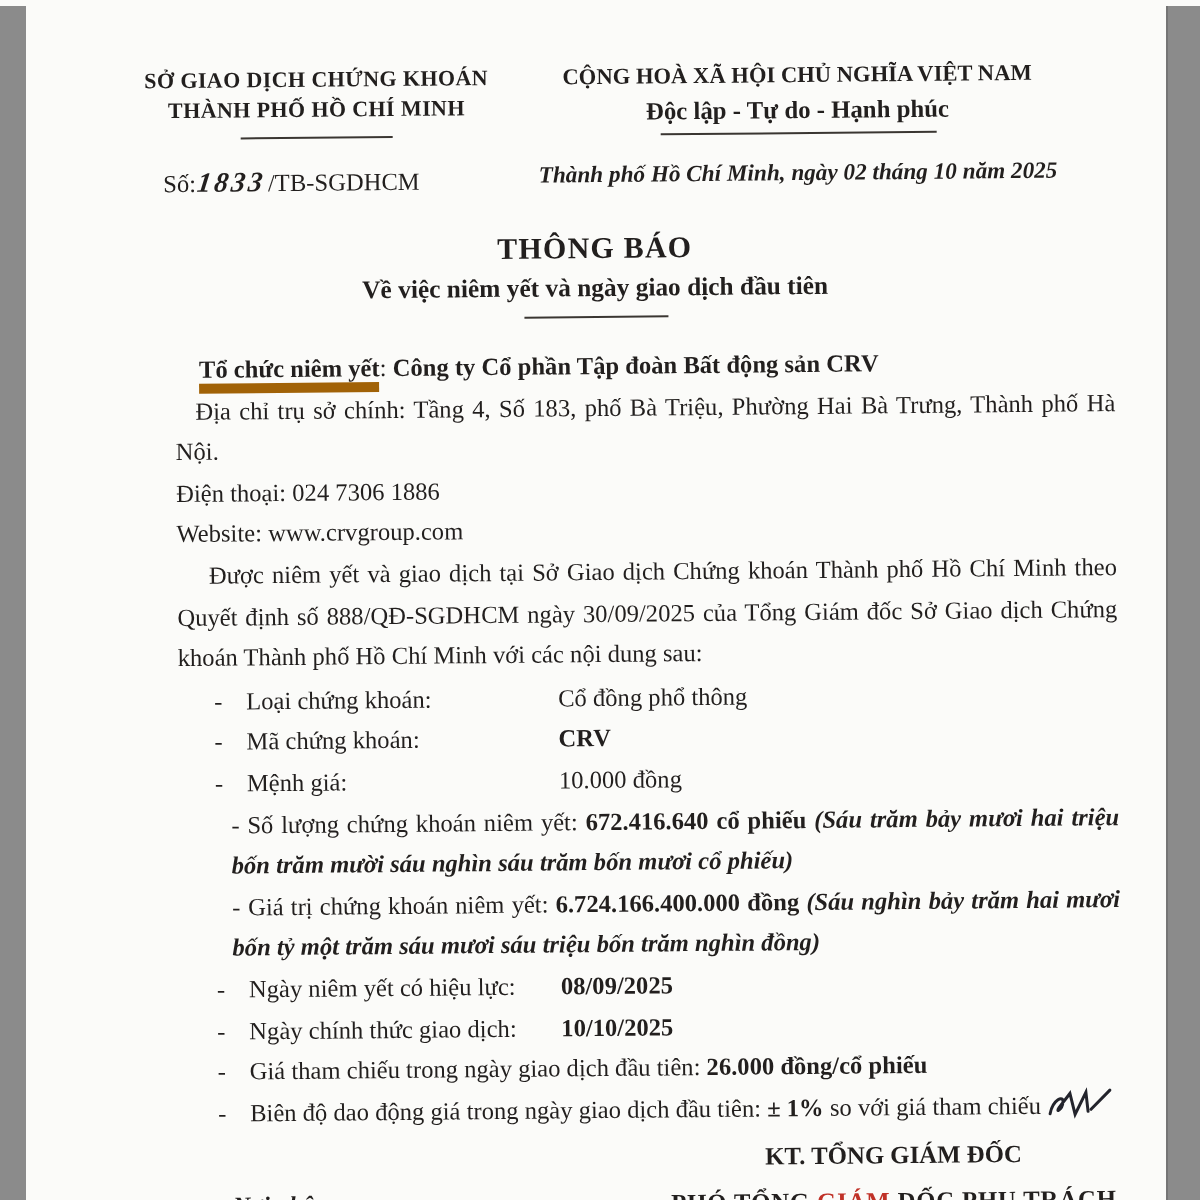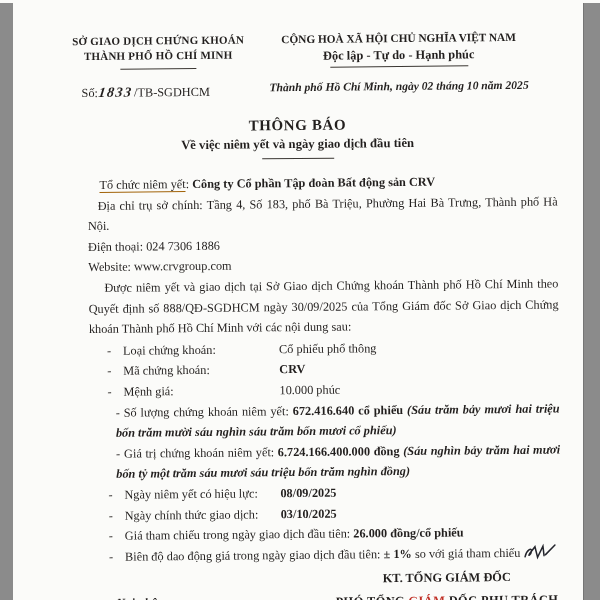--- a/index.html
+++ b/index.html
@@ -4,21 +4,21 @@
 <style>
   html,body{margin:0;padding:0;}
   body{width:600px;height:600px;font-family:"Liberation Serif","DejaVu Serif",serif;}
   .sheet{position:relative;width:600px;height:600px;background:#fbfbf9;overflow:hidden;color:#221f1e;}
   .edge{position:absolute;top:3px;bottom:0;background:#8b8b8b;}
   .edge-l{left:0;width:13px;}
   .edge-r{right:0;width:16px;border-left:1px solid #757575;}
   .content{position:absolute;left:13px;right:16px;top:0;bottom:0;transform:rotate(-0.55deg);transform-origin:50% 40%;}
   .b{font-weight:bold;}
   .i{font-style:italic;}
-  .u{border-bottom:1px solid #a16207;}
+  .u{border-bottom:5px solid #a16207;font-weight:bold;}
   
   .hdr{display:flex;margin-top:32px;padding:0 30px 0 42px;}
   .hdr-left{flex:0 0 210px;text-align:center;}
   .hdr-right{flex:1;text-align:center;padding-right:18px;}
   .org{font-size:11px;line-height:15px;letter-spacing:.2px;}
   .nat1{font-size:11.3px;line-height:15px;}
   .nat2{font-size:12.4px;line-height:16px;margin-top:1px;}
   .rule{border-top:1.3px solid #3a3632;margin:3px auto 0 auto;height:0;}
   .rule-org{width:76px;margin-top:5px;}
   .rule-nat{width:138px;}
@@ -86,45 +86,45 @@
         <span class="u">Tổ chức niêm yết</span><span>: </span><span class="b">Công ty Cổ phần Tập đoàn Bất động sản CRV</span>
       </div>
       <div class="line addr">Địa chỉ trụ sở chính: Tầng 4, Số 183, phố Bà Triệu, Phường Hai Bà Trưng, Thành phố Hà Nội.</div>
       <div class="line">Điện thoại: 024 7306 1886</div>
       <div class="line">Website: www.crvgroup.com</div>
       <div class="line para">Được niêm yết và giao dịch tại Sở Giao dịch Chứng khoán Thành phố Hồ Chí Minh theo Quyết định số 888/QĐ-SGDHCM ngày 30/09/2025 của Tổng Giám đốc Sở Giao dịch Chứng khoán Thành phố Hồ Chí Minh với các nội dung sau:</div>
 
       <div class="list">
         <div class="li">
           <span class="dash">-</span>
-          <span class="lbl">Loại chứng khoán:</span><span>Cổ phiếu phổ thông</span>
+          <span class="lbl">Loại chứng khoán:</span><span>Cổ đồng phổ thông</span>
         </div>
         <div class="li">
           <span class="dash">-</span>
           <span class="lbl">Mã chứng khoán:</span><span class="b">CRV</span>
         </div>
         <div class="li">
           <span class="dash">-</span>
-          <span class="lbl">Mệnh giá:</span><span>10.000 phúc</span>
+          <span class="lbl">Mệnh giá:</span><span>10.000 đồng</span>
         </div>
         <div class="li wrapli">
           <span class="dash">-</span>
           <span>Số lượng chứng khoán niêm yết:</span> <span class="b">672.416.640 cổ phiếu</span> <span class="bi">(Sáu trăm bảy mươi hai triệu bốn trăm mười sáu nghìn sáu trăm bốn mươi cổ phiếu)</span>
         </div>
         <div class="li wrapli">
           <span class="dash">-</span>
           <span>Giá trị chứng khoán niêm yết:</span> <span class="b">6.724.166.400.000 đồng</span> <span class="bi">(Sáu nghìn bảy trăm hai mươi bốn tỷ một trăm sáu mươi sáu triệu bốn trăm nghìn đồng)</span>
         </div>
         <div class="li">
           <span class="dash">-</span>
           <span class="lbl">Ngày niêm yết có hiệu lực:</span><span class="b">08/09/2025</span>
         </div>
         <div class="li">
           <span class="dash">-</span>
-          <span class="lbl">Ngày chính thức giao dịch:</span><span class="b">03/10/2025</span>
+          <span class="lbl">Ngày chính thức giao dịch:</span><span class="b">10/10/2025</span>
         </div>
         <div class="li">
           <span class="dash">-</span>
           <span>Giá tham chiếu trong ngày giao dịch đầu tiên: </span><span class="b">26.000 đồng/cổ phiếu</span>
         </div>
         <div class="li">
           <span class="dash">-</span>
           <span>Biên độ dao động giá trong ngày giao dịch đầu tiên: </span><span class="b">± 1%</span><span> so với giá tham chiếu</span><svg class="initials" width="34" height="17" viewBox="0 0 34 17">
               <path d="M2 13 C3.5 6 9 3.5 8.5 7.5 C8 11 4.5 13 6.5 10 L12 3 L14.5 13.5 L20 2.5 L21 12 M22.5 11 L32 1.5" fill="none" stroke="#23242c" stroke-width="1.5" stroke-linecap="round"></path>
             </svg>

